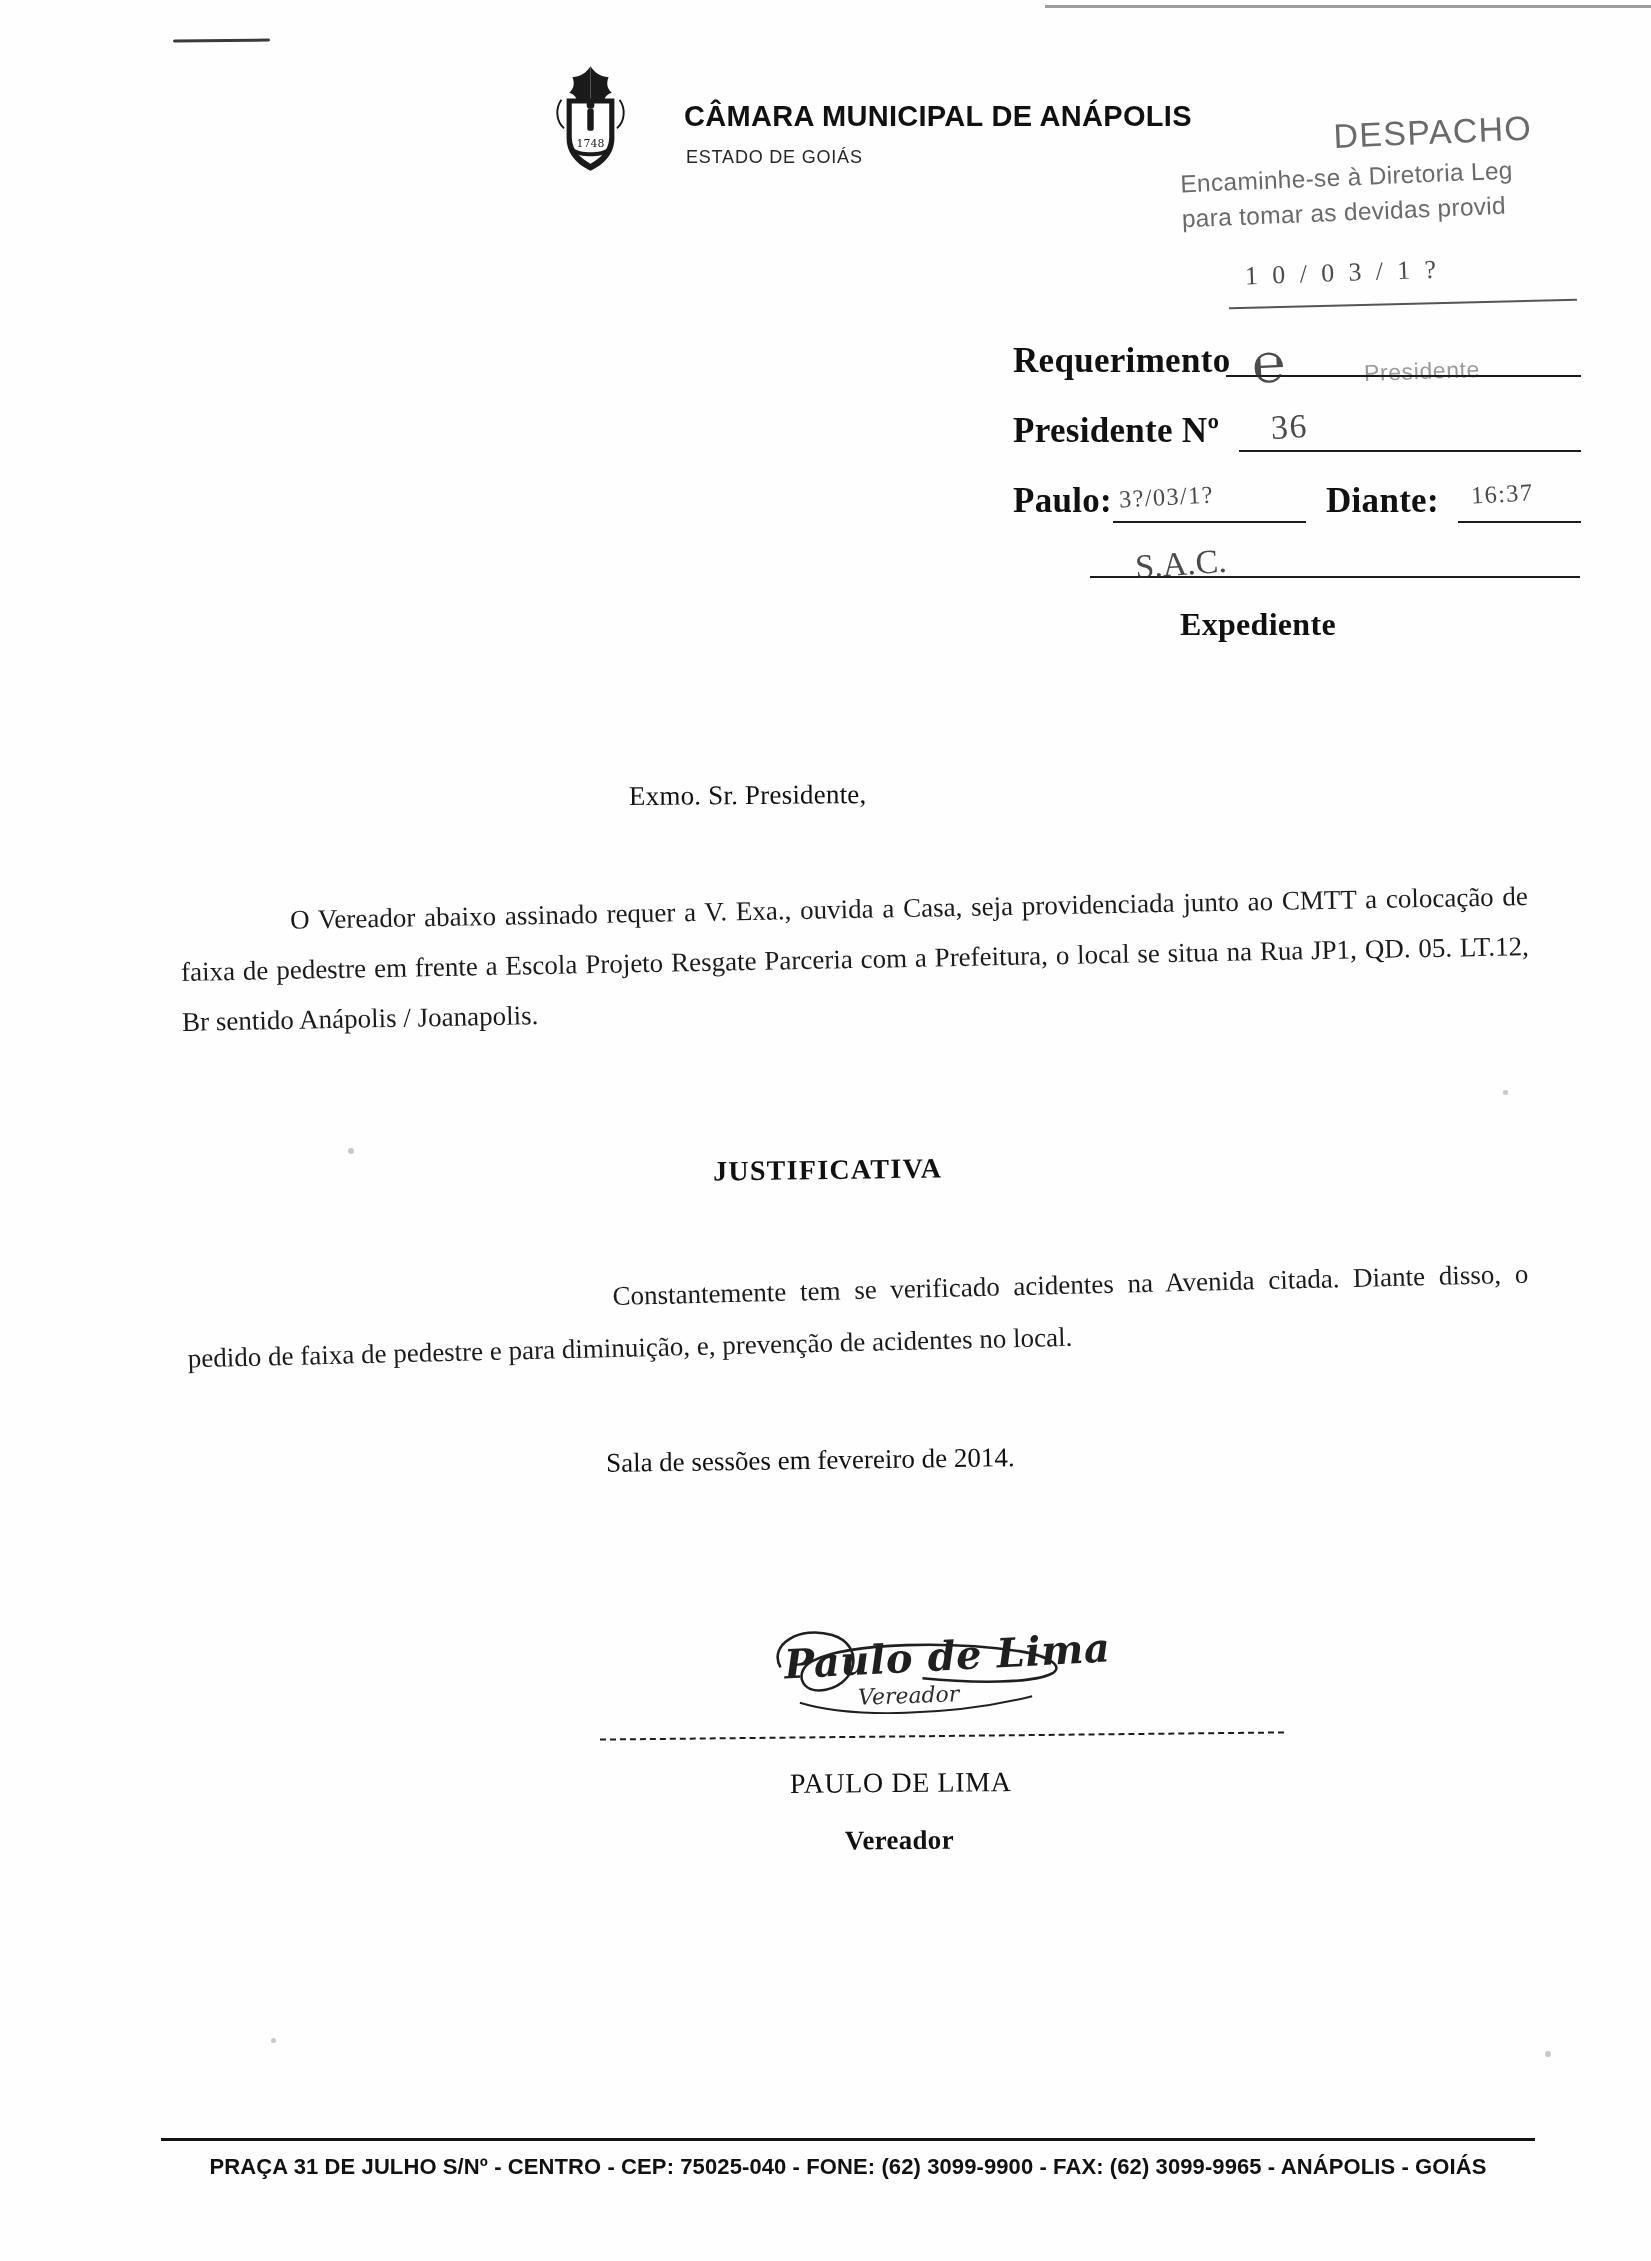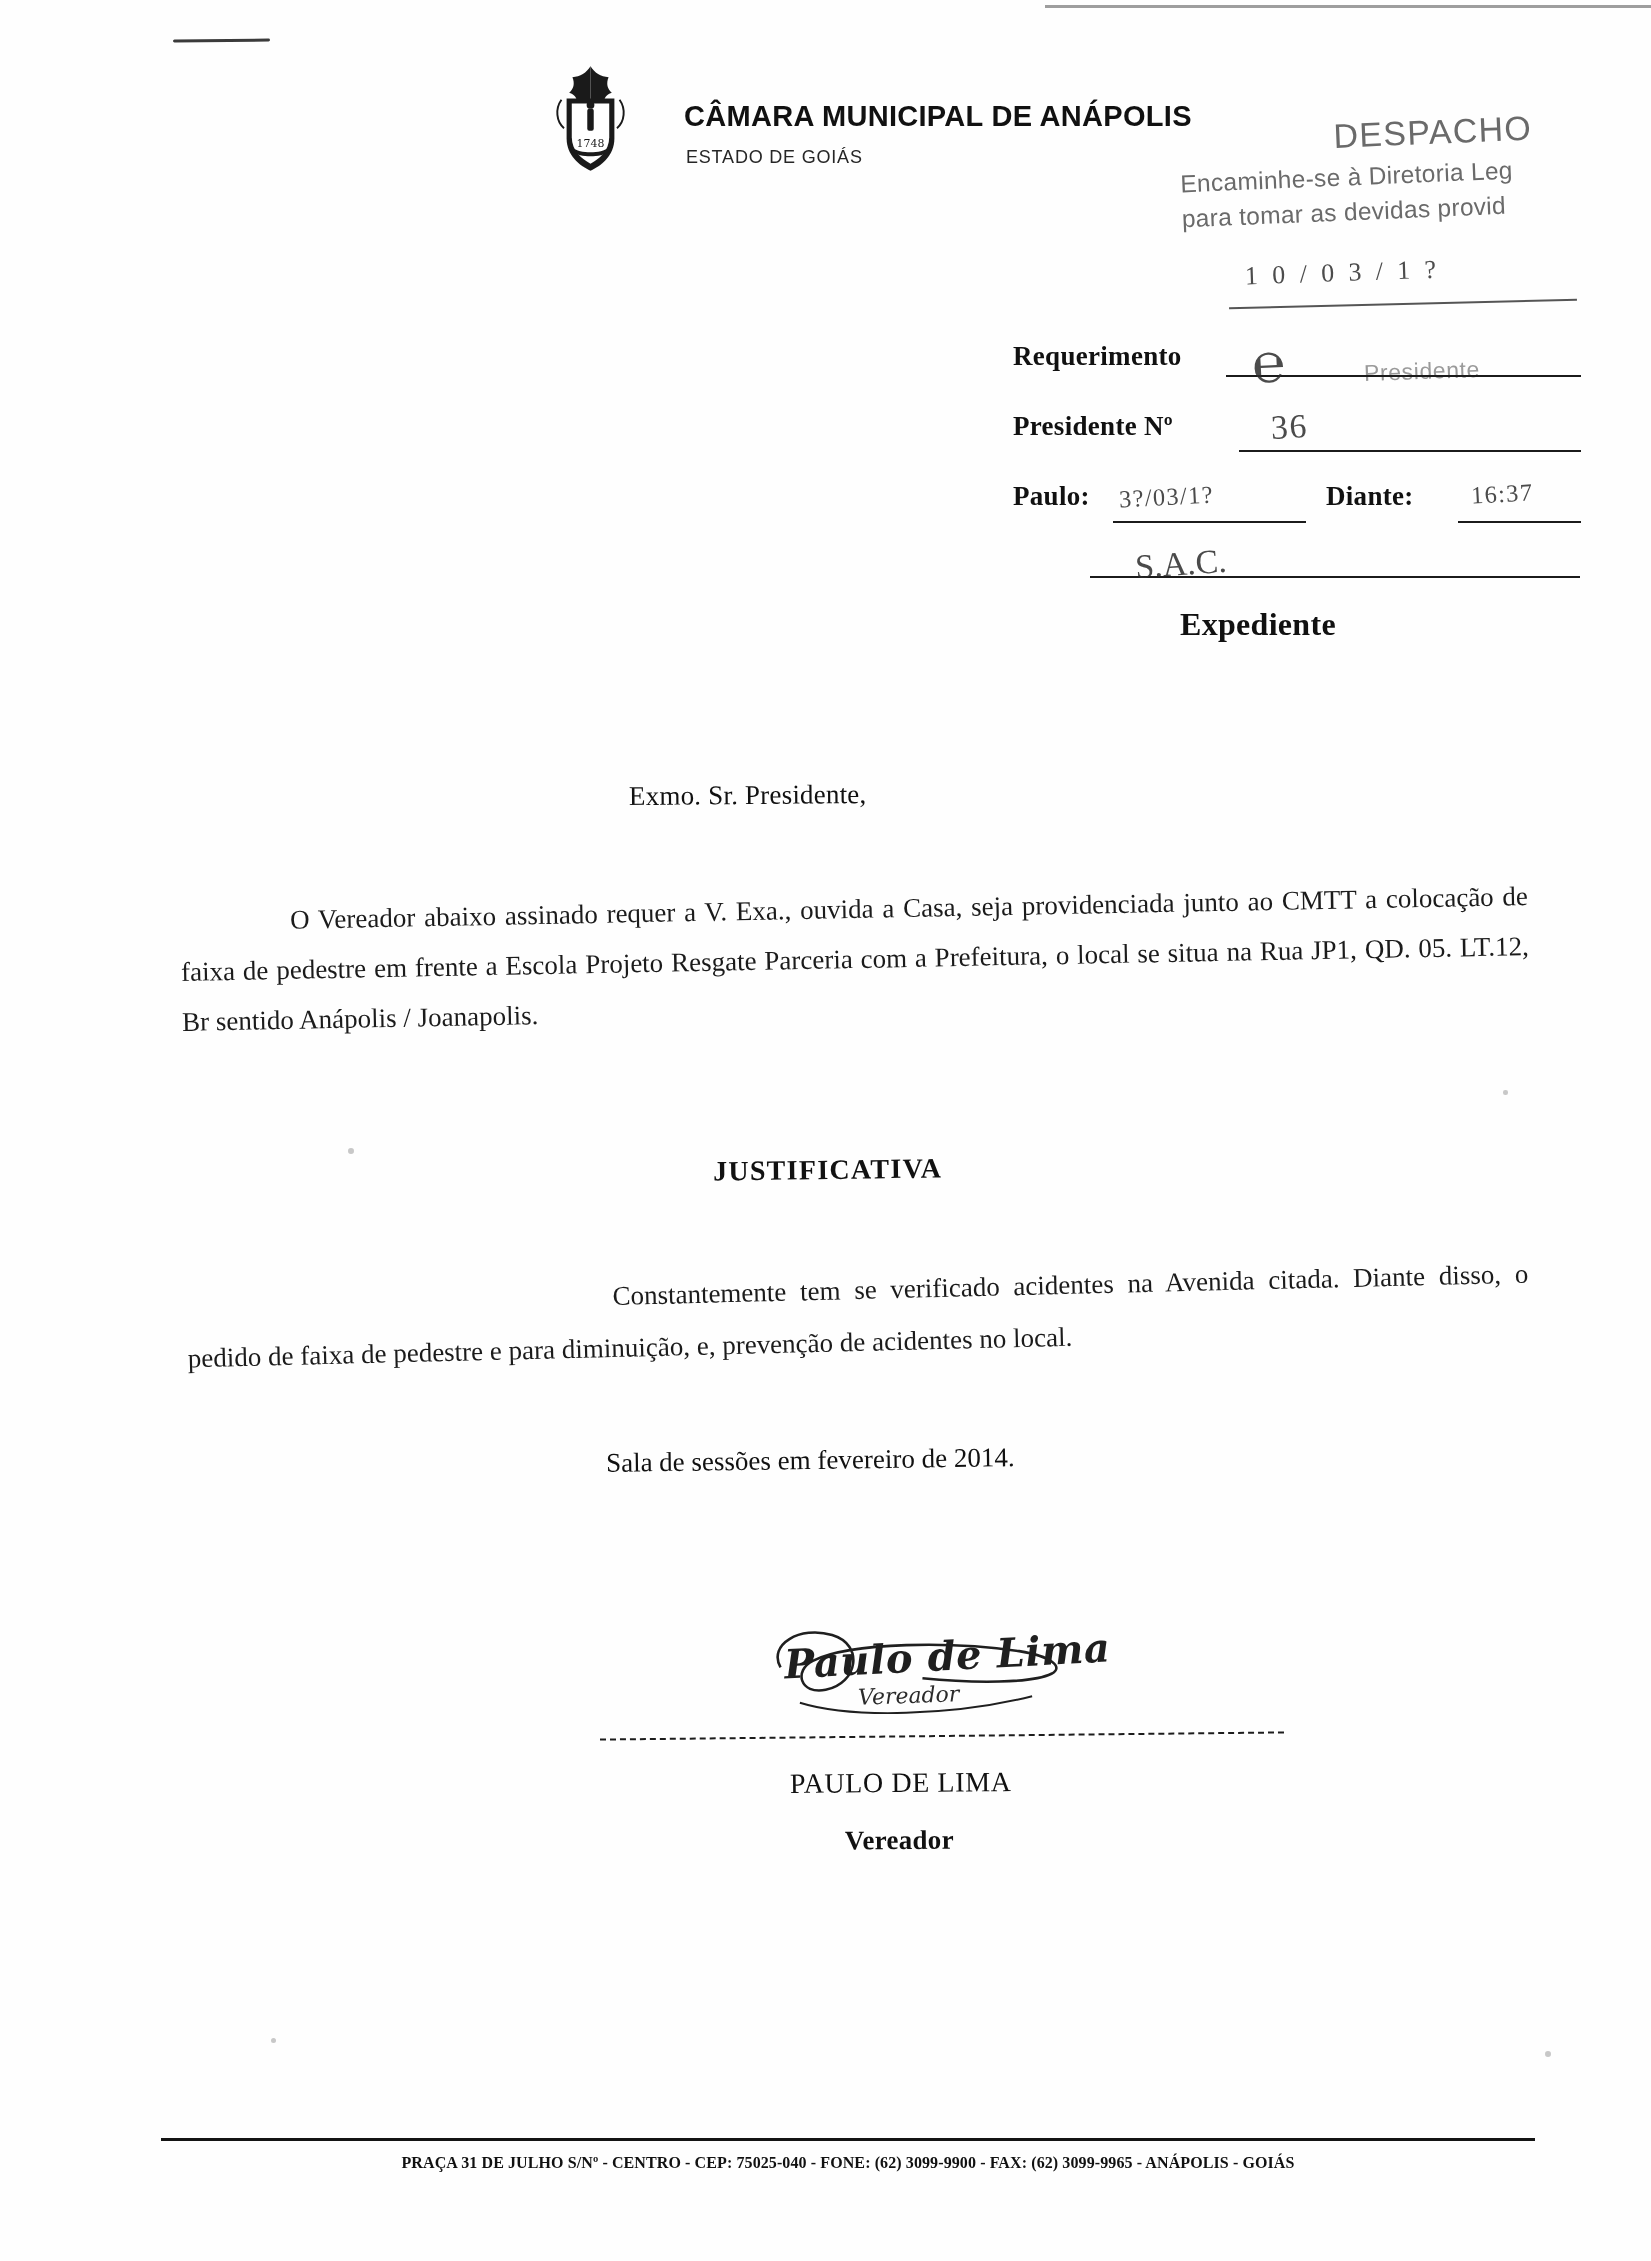--- a/index.html
+++ b/index.html
@@ -137,21 +137,21 @@
     font-family: "Liberation Serif", serif;
   }
   .proto-row {
     position: relative;
     height: 70px;
   }
   .proto-label {
     position: absolute;
     left: 0;
     top: 6.4px;
-    font-size: 27px;
+    font-size: 35px;
     font-weight: bold;
     letter-spacing: 0.3px;
     white-space: nowrap;
   }
   .proto-rule {
     position: absolute;
     height: 1.9px;
     background: #1b1b1b;
   }
   .hand {
@@ -298,23 +298,23 @@
     width: 1374px;
     height: 2.6px;
     background: #141414;
   }
   .footer-text {
     position: absolute;
     left: 161px;
     top: 2154px;
     width: 1374px;
     text-align: center;
-    font-family: Liberation Serif, serif;
-    font-weight: bold;
-    font-size: 16px;
+    font-family: Liberation Sans, sans-serif;
+    font-weight: bold;
+    font-size: 22px;
     letter-spacing: 0.1px;
     color: #111;
     white-space: nowrap;
   }
 </style>
 </head>
 <body>
 
 <div id="page">
 

